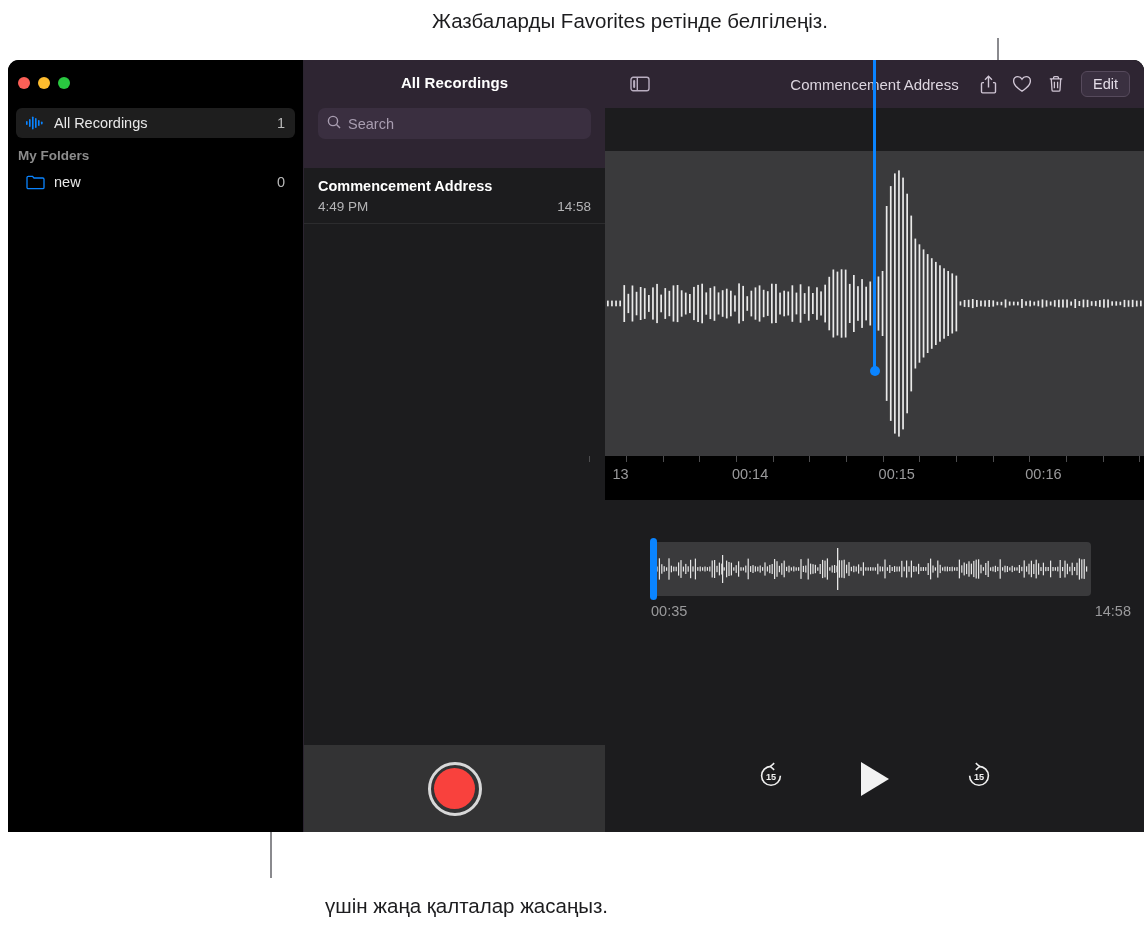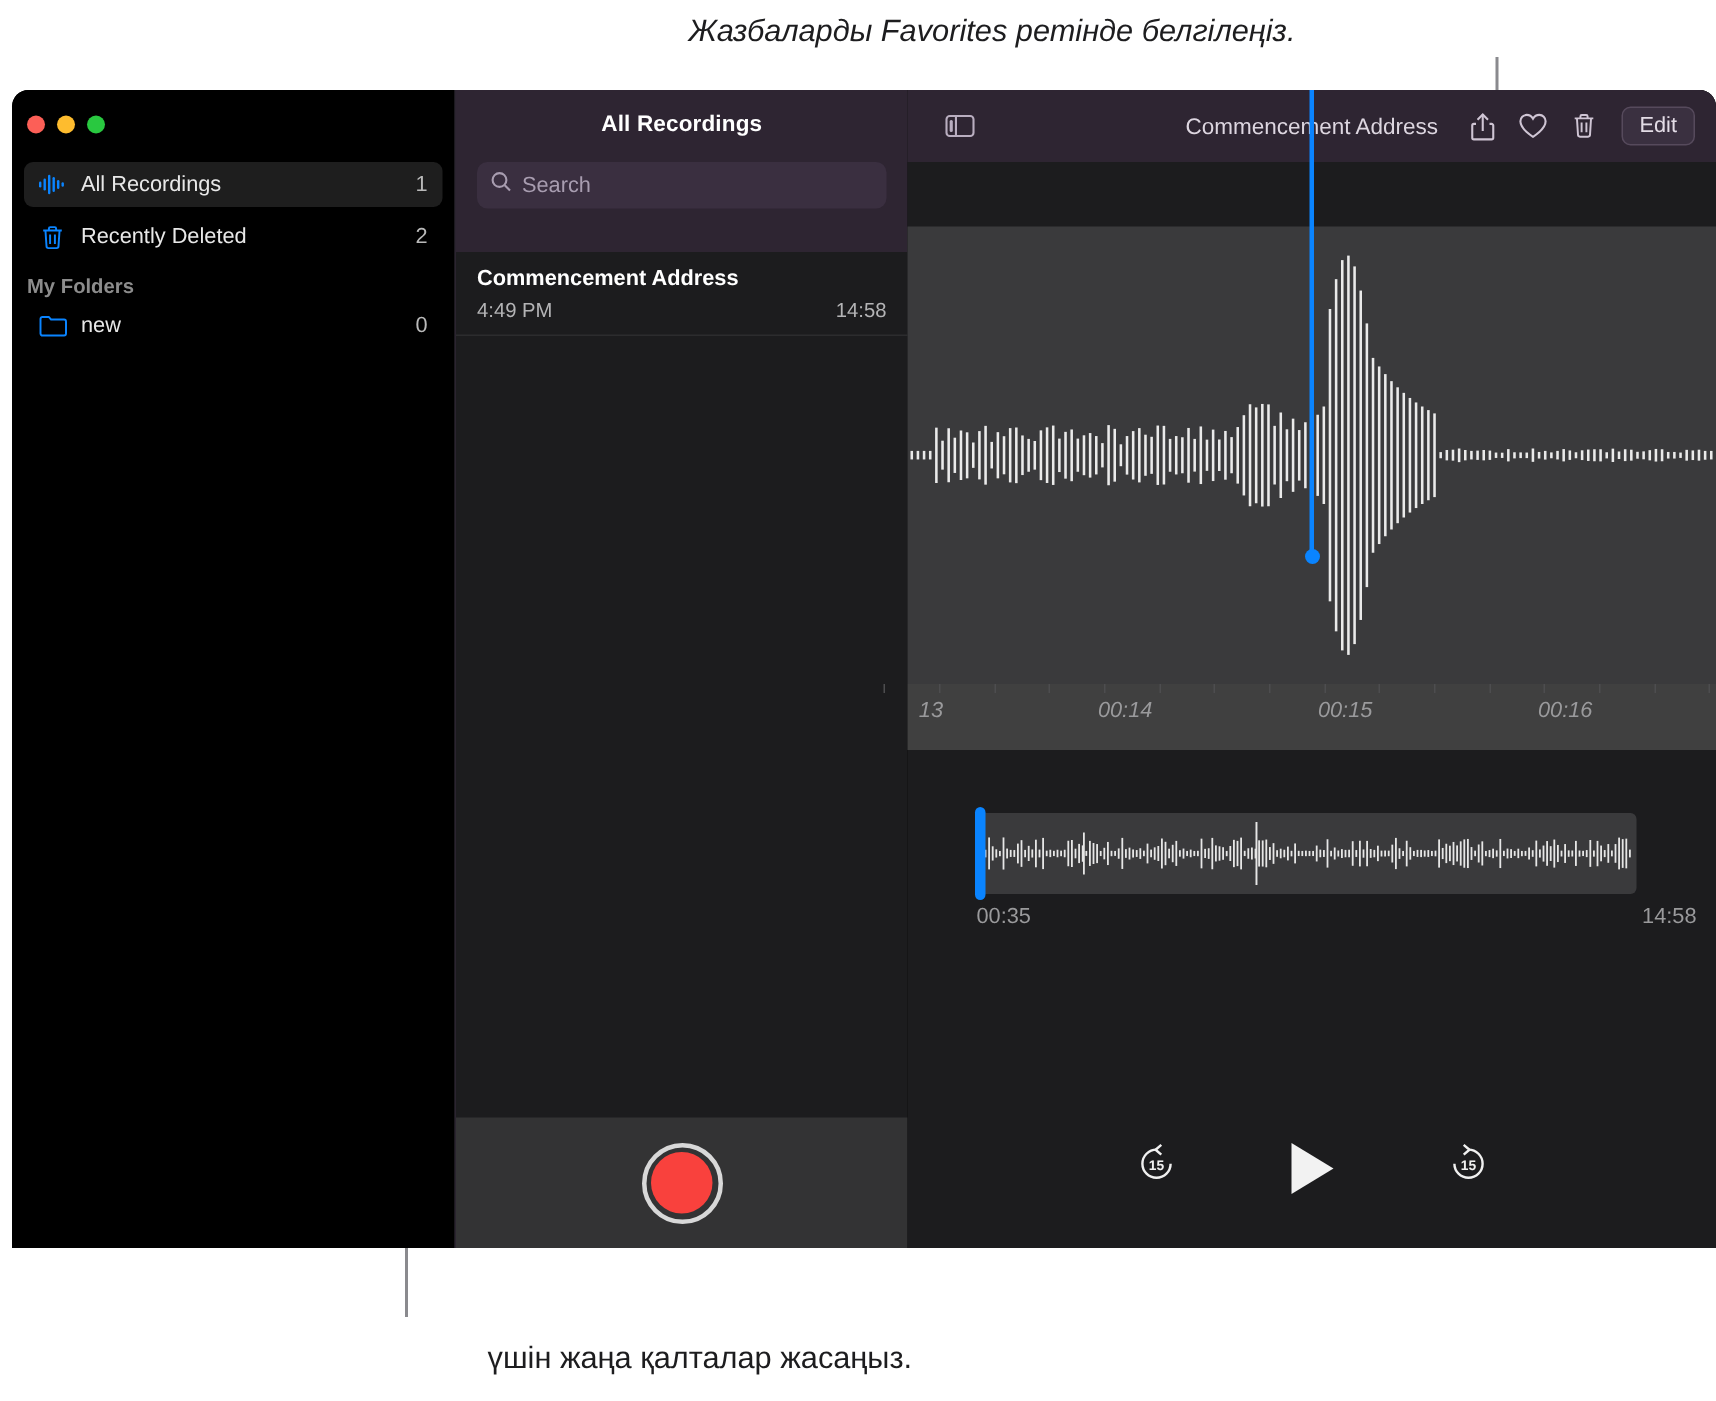--- a/index.html
+++ b/index.html
@@ -128,22 +128,21 @@
     font-family:"Liberation Sans", sans-serif;
   }
 
   #detail-wave {
     position:absolute; left:0; top:91px; width:100%; height:305px;
     background:#3a3a3c; overflow:hidden;
   }
   #detail-wave svg { display:block; }
   #ruler {
     position:absolute; left:0; top:396px; width:100%; height:44px;
-    background:#404040;
-    font-style:italic;
+    background:#000000;
   }
   .rtick { position:absolute; top:0; width:1px; height:6px; background:#4d4d4f; }
   .rlabel { position:absolute; top:10px; transform:translateX(-50%); color:#9a9a9c; font-size:14.5px; }
   #playhead {
     position:absolute; top:-6px; width:3px; height:317px;
     background:#0a84ff; z-index:5;
   }
   #playhead .cap { position:absolute; left:-3.5px; width:10px; height:10px; border-radius:50%; background:#0a84ff; }
   #playhead .cap.bot { bottom:-5px; }
 
@@ -166,21 +165,21 @@
     position:absolute; top:700px; left:0; width:100%;
     display:flex; align-items:center; justify-content:center; gap:58px;
   }
   .tp-btn { width:46px; height:46px; display:flex; align-items:flex-start; justify-content:center; }
 </style>
 </head>
 <body>
 
 <div id="root">
 
-  <div class="annot" style="left:459px; top:6px;font-style:italic;">Жазбаларды Favorites ретінде белгілеңіз.</div>
+  <div class="annot" style="left:432px; top:6px;">Жазбаларды Favorites ретінде белгілеңіз.</div>
   <div class="callout-line" style="left:997px; top:38px; height:38px;"></div>
 
   <div class="annot" style="left:281px; top:891px;margin-left:44px;">үшін жаңа қалталар жасаңыз.</div>
   <div class="callout-line" style="left:270px; top:823px; height:55px;"></div>
 
   <div id="window">
 
     <div id="sidebar">
       <div class="traffic">
         <div class="light red"></div>
@@ -200,32 +199,20 @@
                 <rect x="9" y="2" width="1.6" height="10" rx=".8"></rect>
                 <rect x="12" y="4" width="1.6" height="6" rx=".8"></rect>
                 <rect x="15" y="5.5" width="1.6" height="3" rx=".8"></rect>
               </g>
             </svg>
           </span>
           <span class="lbl">All Recordings</span>
           <span class="cnt">1</span>
         </div>
 
-        <div class="side-row">
-          <span class="ic">
-            <svg width="16" height="17" viewBox="0 0 16 17" fill="none" stroke="#0a84ff" stroke-width="1.3">
-              <path d="M1.8 3.6h12.4"></path>
-              <path d="M5.6 3.6V2.3c0-.5.4-.9.9-.9h3c.5 0 .9.4.9.9v1.3"></path>
-              <path d="M3.3 3.6l.7 10.6c0 .7.6 1.2 1.3 1.2h5.4c.7 0 1.3-.5 1.3-1.2l.7-10.6"></path>
-              <path d="M6.4 6.4v6.2M9.6 6.4v6.2"></path>
-            </svg>
-          </span>
-          <span class="lbl">Recently Deleted</span>
-          <span class="cnt">2</span>
-        </div>
 
         <div class="side-head">My Folders</div>
 
         <div class="side-row">
           <span class="ic">
             <svg width="19" height="15" viewBox="0 0 19 15" fill="none" stroke="#0a84ff" stroke-width="1.3">
               <path d="M1 4.2V2.6c0-.7.6-1.3 1.3-1.3h4.2L8 3h8.7c.7 0 1.3.6 1.3 1.3v8.1c0 .7-.6 1.3-1.3 1.3H2.3c-.7 0-1.3-.6-1.3-1.3V4.2z"></path>
             </svg>
           </span>
           <span class="lbl">new</span>

